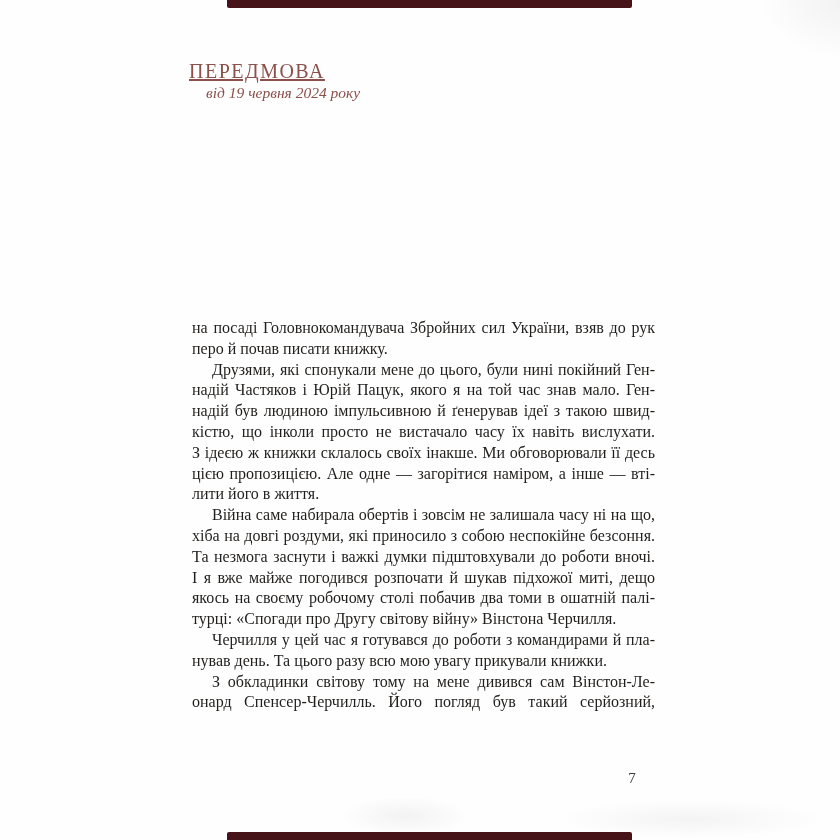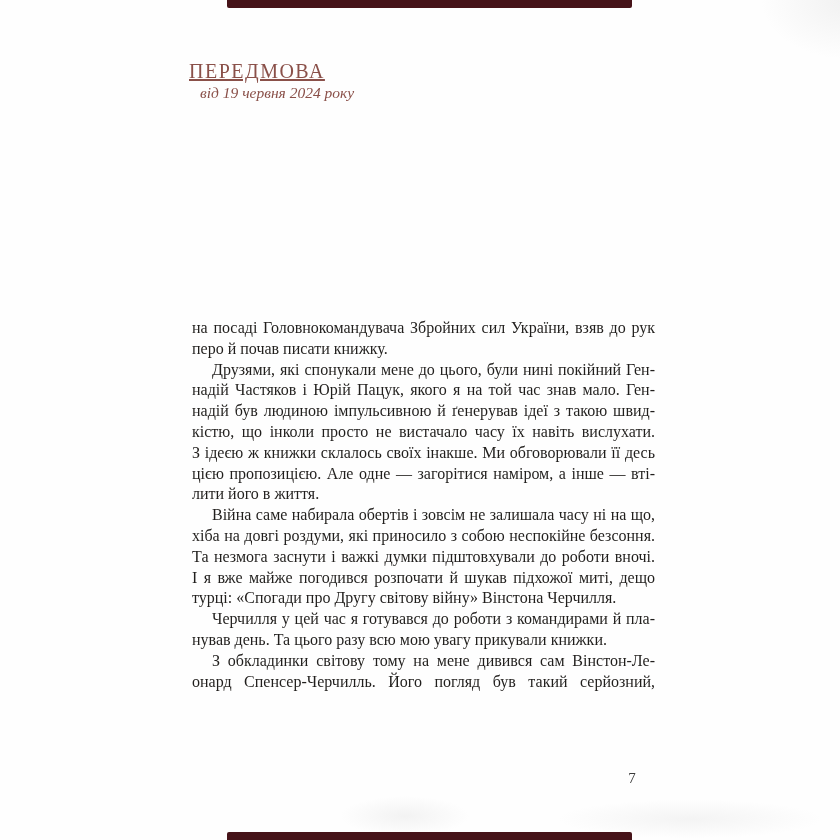--- a/index.html
+++ b/index.html
@@ -32,21 +32,21 @@
     top: 60px;
     margin: 0;
     font-weight: normal;
     font-size: 20px;
     letter-spacing: 1.5px;
     color: var(--accent, #8a5049);
     text-decoration: underline;
   }
   .subheading {
     position: absolute;
-    left: 200px;
+    left: 206px;
     top: 84px;
     font-style: italic;
     font-size: 15.5px;
     color: var(--accent, #8a5049);
   }
 
   .body-text {
     position: absolute;
     left: 192px;
     top: 318px;
@@ -117,20 +117,21 @@
       <div class="line">надій Частяков і Юрій Пацук, якого я на той час знав мало. Ген-</div>
       <div class="line">надій був людиною імпульсивною й ґенерував ідеї з такою швид-</div>
       <div class="line">кістю, що інколи просто не вистачало часу їх навіть вислухати.</div>
       <div class="line">З ідеєю ж книжки склалось своїх інакше. Ми обговорювали її десь</div>
       <div class="line">цією пропозицією. Але одне — загорітися наміром, а інше — вті-</div>
       <div class="line flush">лити його в життя.</div>
       <div class="line indent">Війна саме набирала обертів і зовсім не залишала часу ні на що,</div>
       <div class="line">хіба на довгі роздуми, які приносило з собою неспокійне безсоння.</div>
       <div class="line">Та незмога заснути і важкі думки підштовхували до роботи вночі.</div>
       <div class="line">І я вже майже погодився розпочати й шукав підхожої миті, дещо</div>
+      <div class="line">якось на своєму робочому столі побачив два томи в ошатній палі-</div>
       <div class="line flush">турці: «Спогади про Другу світову війну» Вінстона Черчилля.</div>
       <div class="line indent">Черчилля у цей час я готувався до роботи з командирами й пла-</div>
       <div class="line flush">нував день. Та цього разу всю мою увагу прикували книжки.</div>
       <div class="line indent">З обкладинки світову тому на мене дивився сам Вінстон-Ле-</div>
       <div class="line">онард Спенсер-Черчилль. Його погляд був такий серйозний,</div>
     </div>
 
   <div class="page-number">7</div>
 
   <div class="smudge smudge-a"></div>

